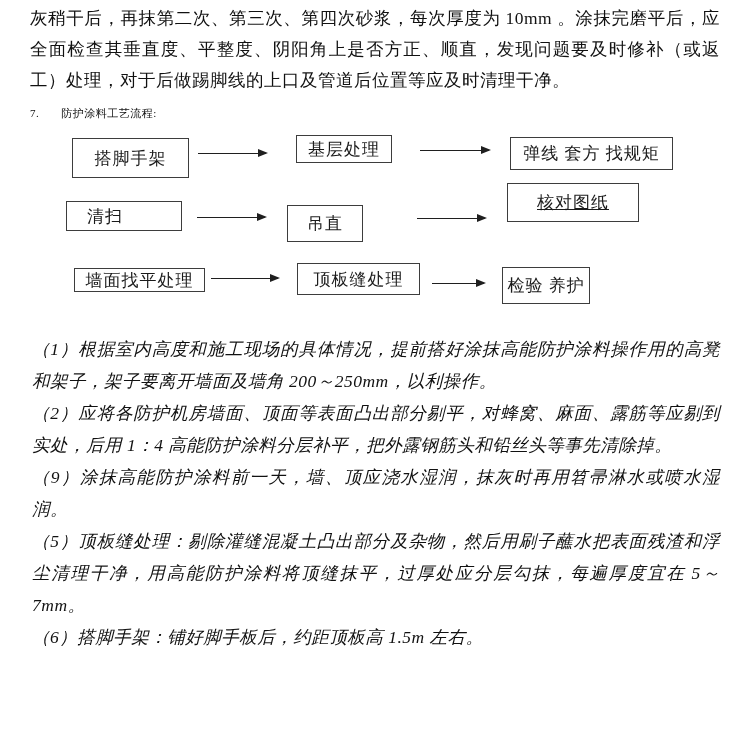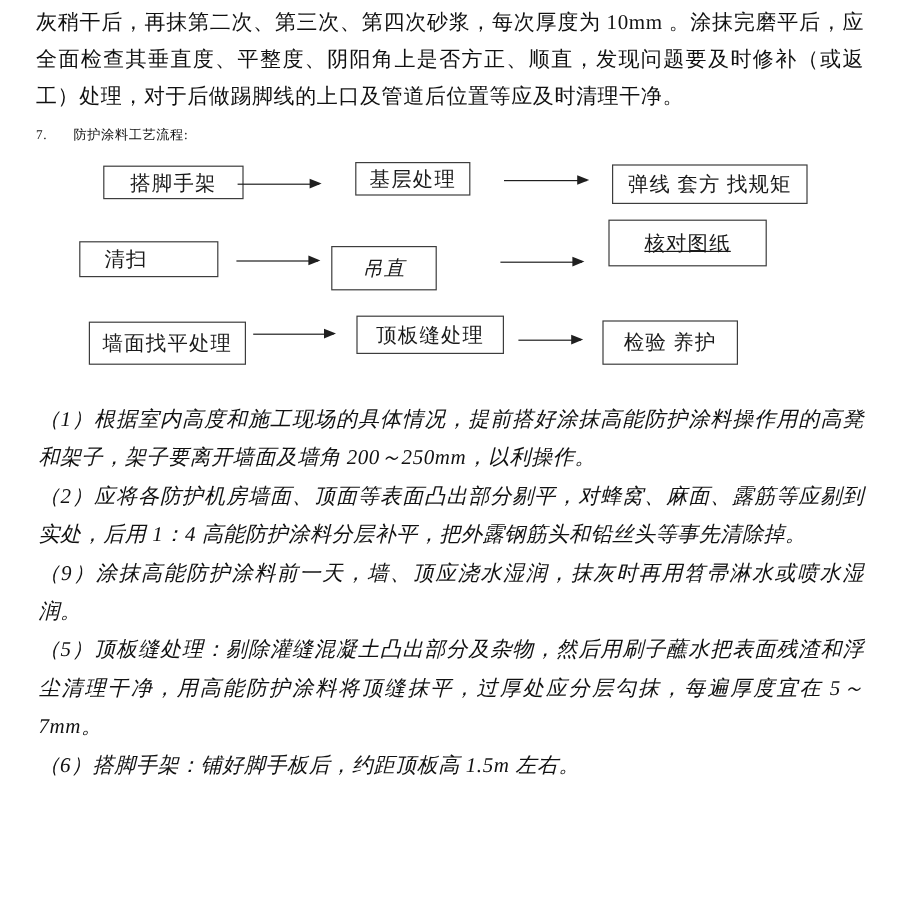--- a/index.html
+++ b/index.html
@@ -81,37 +81,37 @@
 <div class="page">
 
   <div class="intro">灰稍干后，再抹第二次、第三次、第四次砂浆，每次厚度为 10mm 。涂抹完磨平后，应全面检查其垂直度、平整度、阴阳角上是否方正、顺直，发现问题要及时修补（或返工）处理，对于后做踢脚线的上口及管道后位置等应及时清理干净。</div>
 
   <div class="section-line">
     <span class="sec-num">7.</span><span>防护涂料工艺流程:</span>
   </div>
 
   <div class="flowchart">
 
-    <div class="fc-box" style="left:56px;  top:6px;   width:117px; height:28px;">搭脚手架</div>
+    <div class="fc-box" style="left:42px;  top:6px;   width:117px; height:40px;">搭脚手架</div>
     <div class="fc-arrow" style="left:168px; top:21px; width:68px;"></div>
     <div class="fc-box" style="left:266px; top:3px;   width:96px; height:28px;">基层处理</div>
     <div class="fc-arrow" style="left:390px; top:18px; width:69px;"></div>
     <div class="fc-box" style="left:36px;  top:69px;  width:116px; height:30px; justify-content:flex-start; padding-left:20px;">清扫</div>
 
     <div class="fc-box" style="left:480px; top:5px;   width:163px; height:33px;">弹线 套方 找规矩</div>
     <div class="fc-arrow" style="left:167px; top:85px; width:68px;"></div>
-    <div class="fc-box" style="left:246px; top:73px;  width:88px;  height:37px;font-style:italic;">吊直</div>
+    <div class="fc-box" style="left:257px; top:73px;  width:76px;  height:37px;">吊直</div>
     <div class="fc-arrow" style="left:387px; top:86px; width:68px;"></div>
     <div class="fc-box" style="left:477px; top:51px;  width:132px; height:39px;text-decoration:underline;">核对图纸</div>
 
-    <div class="fc-box" style="left:44px;  top:136px; width:131px; height:36px;">墙面找平处理</div>
+    <div class="fc-box" style="left:44px;  top:136px; width:131px; height:24px;">墙面找平处理</div>
     <div class="fc-arrow" style="left:181px; top:146px; width:67px;"></div>
     <div class="fc-box" style="left:267px; top:131px; width:123px; height:32px;">顶板缝处理</div>
     <div class="fc-arrow" style="left:402px; top:151px; width:52px;"></div>
-    <div class="fc-box" style="left:472px; top:135px; width:113px; height:37px;">检验 养护</div>
+    <div class="fc-box" style="left:472px; top:135px; width:88px; height:37px;">检验 养护</div>
   </div>
 
   <div class="paragraphs">
     <p>（1）根据室内高度和施工现场的具体情况，提前搭好涂抹高能防护涂料操作用的高凳和架子，架子要离开墙面及墙角 200～250mm，以利操作。</p>
     <p>（2）应将各防护机房墙面、顶面等表面凸出部分剔平，对蜂窝、麻面、露筋等应剔到实处，后用 1：4 高能防护涂料分层补平，把外露钢筋头和铅丝头等事先清除掉。</p>
     <p>（9）涂抹高能防护涂料前一天，墙、顶应浇水湿润，抹灰时再用笤帚淋水或喷水湿润。</p>
     <p>（5）顶板缝处理：剔除灌缝混凝土凸出部分及杂物，然后用刷子蘸水把表面残渣和浮尘清理干净，用高能防护涂料将顶缝抹平，过厚处应分层勾抹，每遍厚度宜在 5～7mm。</p>
     <p>（6）搭脚手架：铺好脚手板后，约距顶板高 1.5m 左右。</p>
   </div>
 

